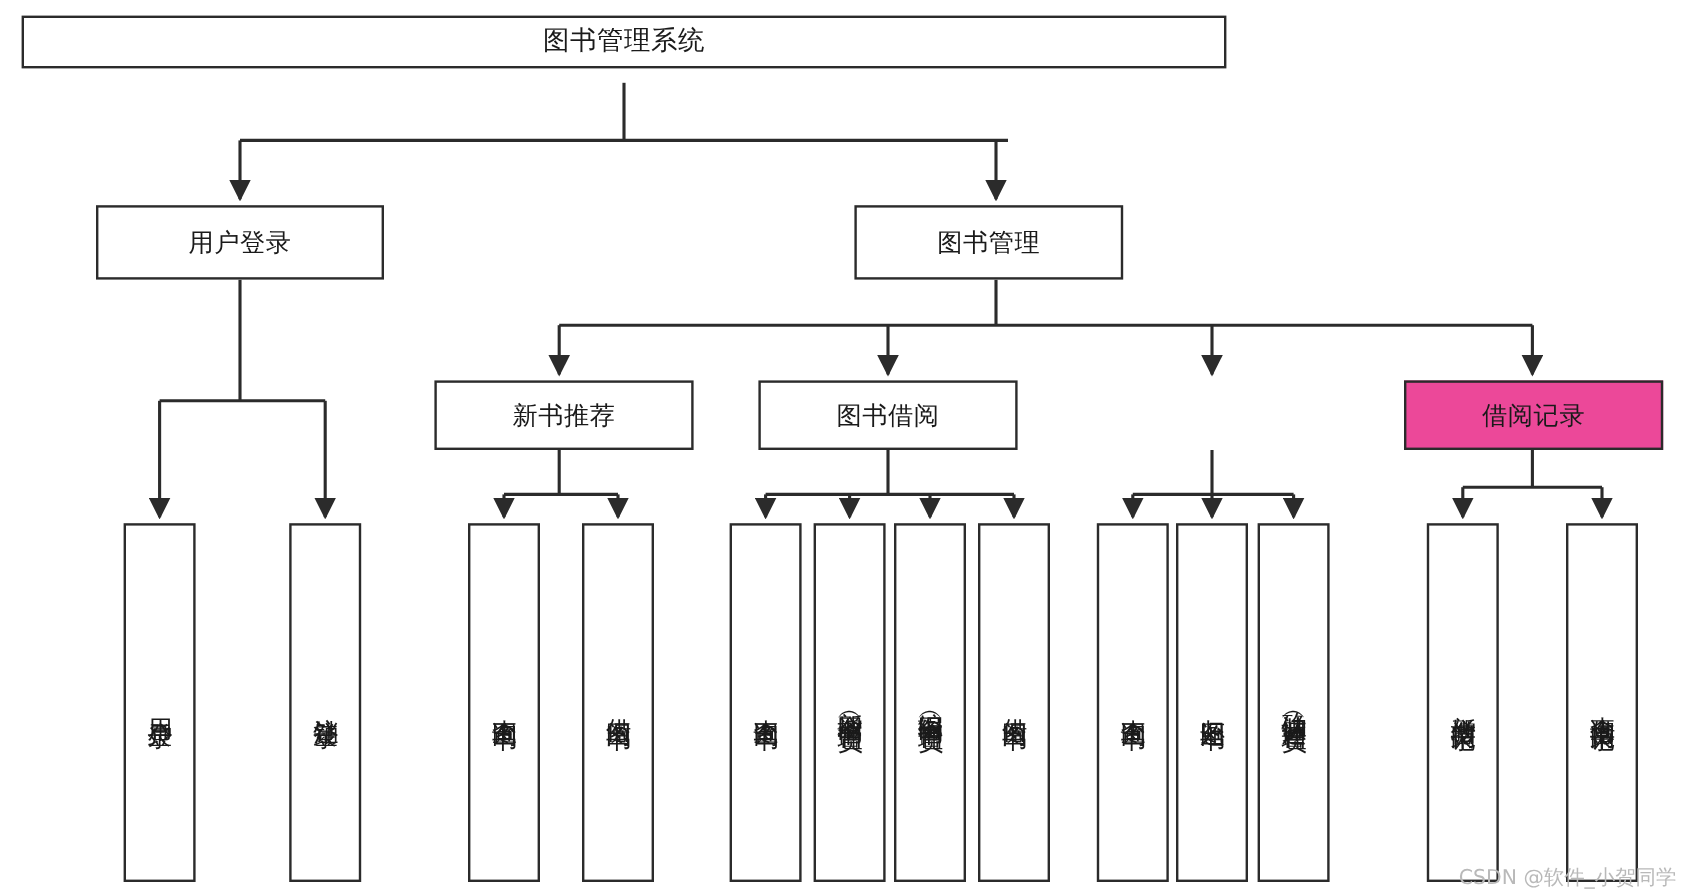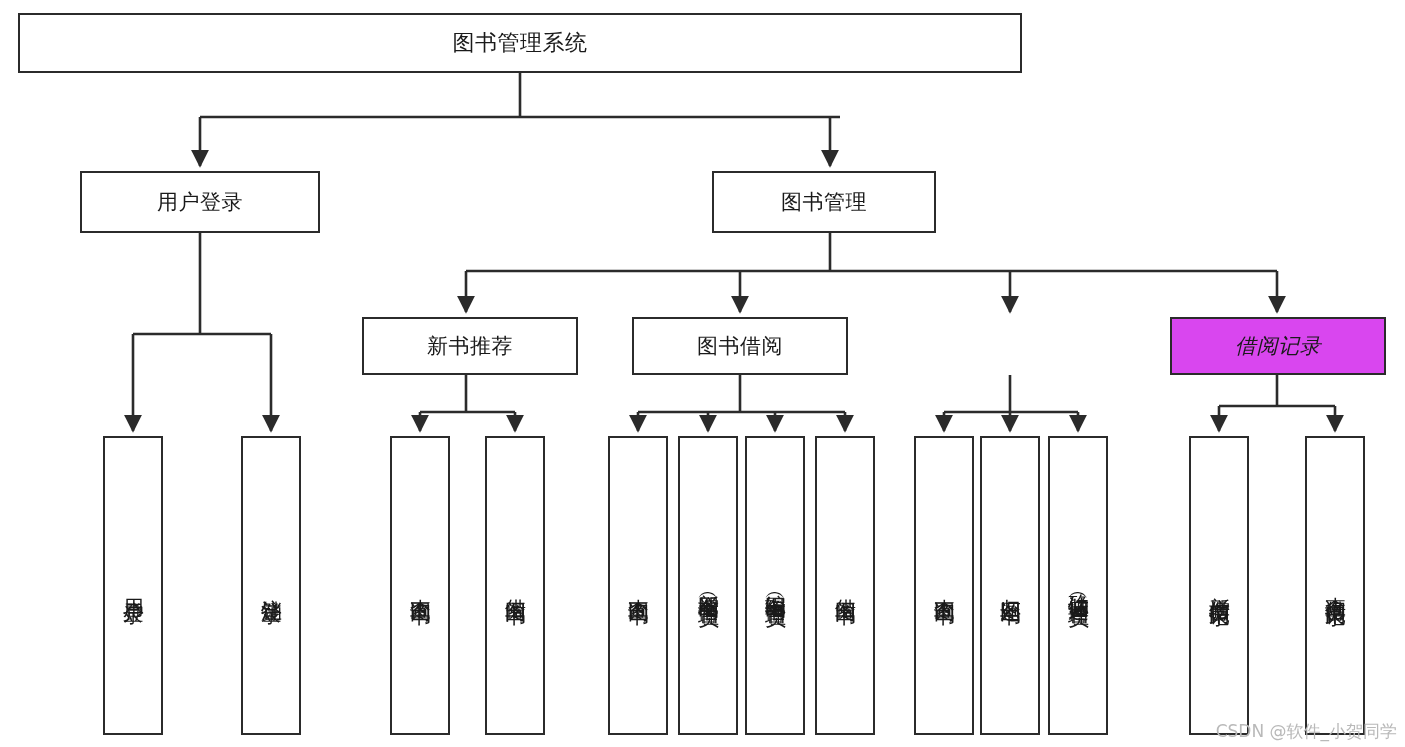--- a/index.html
+++ b/index.html
@@ -122,38 +122,38 @@
       <path d="M 1010 412 L 1010 431" marker-end="url(#arrow)"></path>
       <path d="M 1078 412 L 1078 431" marker-end="url(#arrow)"></path>
 
       <path d="M 1277 375 L 1277 406"></path>
       <path d="M 1219 406 L 1335 406"></path>
       <path d="M 1219 406 L 1219 431" marker-end="url(#arrow)"></path>
       <path d="M 1335 406 L 1335 431" marker-end="url(#arrow)"></path>
     </g>
   </svg>
 
-  <div class="node horiz root" style="left: 18px; top: 13px; width: 1004px; height: 60px; border-color: rgb(43, 43, 43); background: rgb(255, 255, 255); color: rgb(26, 26, 26);">
+  <div class="node horiz root" style="left: 18px; top: 13px; width: 1004px; height: 44px; border-color: rgb(43, 43, 43); background: rgb(255, 255, 255); color: rgb(26, 26, 26);">
     <span class="node-label">图书管理系统</span>
   </div>
 
   <div class="node horiz" style="left: 80px; top: 171px; width: 240px; height: 62px; border-color: rgb(43, 43, 43); background: rgb(255, 255, 255); color: rgb(26, 26, 26);">
     <span class="node-label">用户登录</span>
   </div>
   <div class="node horiz" style="left: 712px; top: 171px; width: 224px; height: 62px; border-color: rgb(43, 43, 43); background: rgb(255, 255, 255); color: rgb(26, 26, 26);">
     <span class="node-label">图书管理</span>
   </div>
 
   <div class="node horiz" style="left: 362px; top: 317px; width: 216px; height: 58px; border-color: rgb(43, 43, 43); background: rgb(255, 255, 255); color: rgb(26, 26, 26);">
     <span class="node-label">新书推荐</span>
   </div>
   <div class="node horiz" style="left: 632px; top: 317px; width: 216px; height: 58px; border-color: rgb(43, 43, 43); background: rgb(255, 255, 255); color: rgb(26, 26, 26);">
     <span class="node-label">图书借阅</span>
   </div>
-  <div class="node horiz" style="left: 1170px; top: 317px; width: 216px; height: 58px; border-color: rgb(43, 43, 43); background: #d946ef; color: rgb(26, 26, 26); font-style: italic;">
+  <div class="node horiz" style="left: 1170px; top: 317px; width: 216px; height: 58px; border-color: rgb(43, 43, 43); background: #ec4899; color: rgb(26, 26, 26);">
     <span class="node-label">借阅记录</span>
   </div>
 
   <div class="node vert" style="left: 103px; top: 436px; width: 60px; height: 299px; border-color: rgb(43, 43, 43); background: rgb(255, 255, 255); color: rgb(26, 26, 26);">
     <span class="node-label">用户登录</span>
   </div>
   <div class="node vert" style="left: 241px; top: 436px; width: 60px; height: 299px; border-color: rgb(43, 43, 43); background: rgb(255, 255, 255); color: rgb(26, 26, 26);">
     <span class="node-label">注销登录</span>
   </div>
   <div class="node vert" style="left: 390px; top: 436px; width: 60px; height: 299px; border-color: rgb(43, 43, 43); background: rgb(255, 255, 255); color: rgb(26, 26, 26);">

